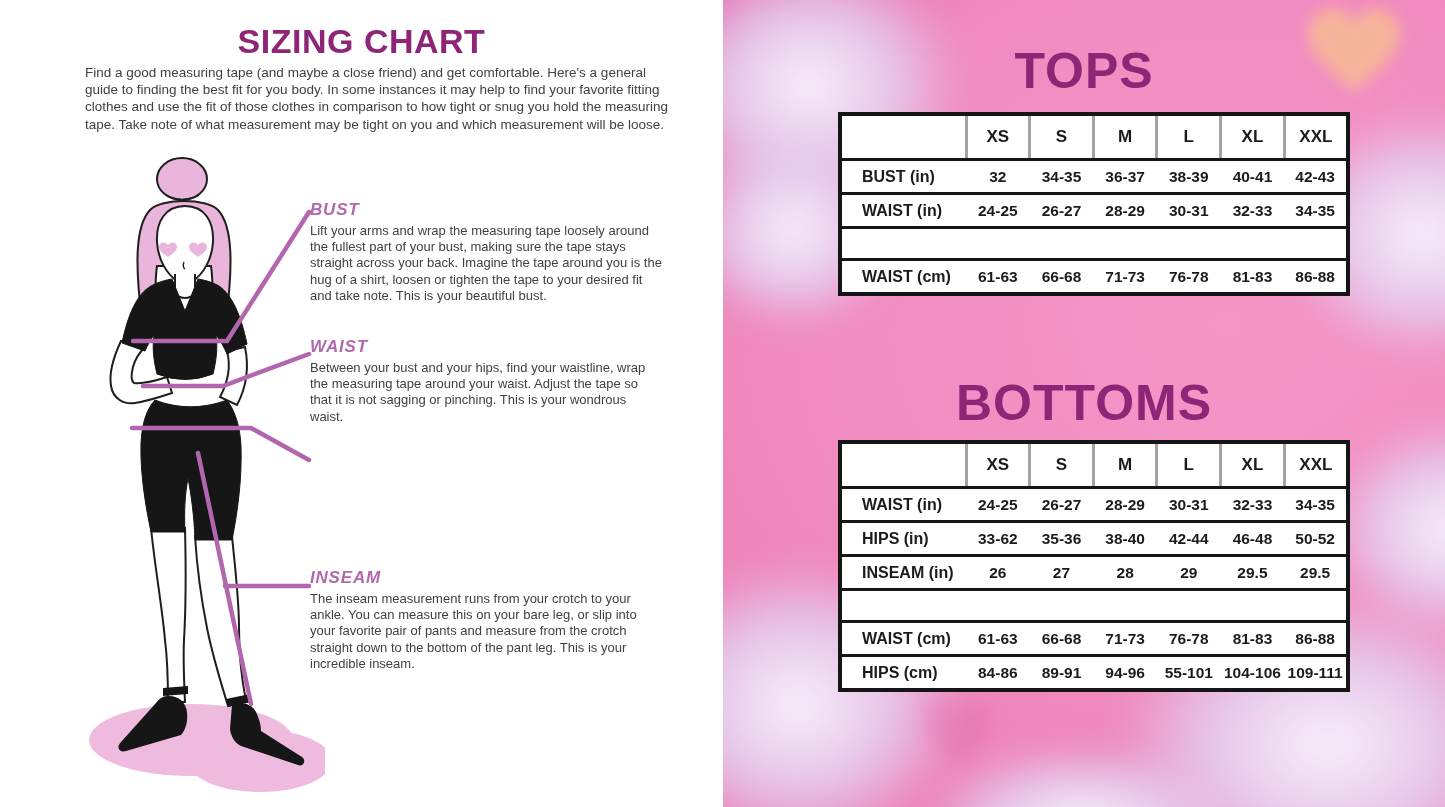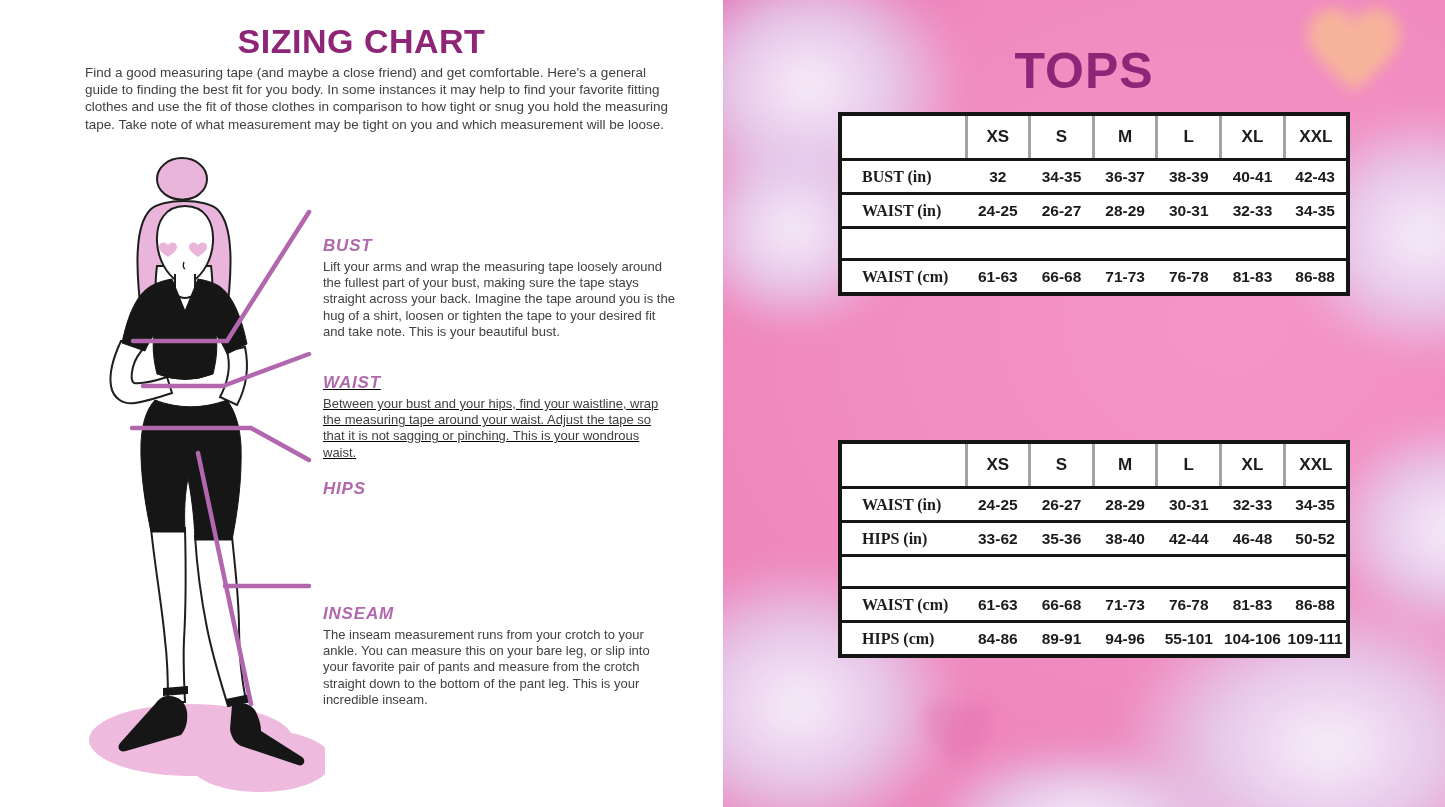--- a/index.html
+++ b/index.html
@@ -6,25 +6,25 @@
   .page{position:relative;width:1445px;height:807px;overflow:hidden;background:#ffffff;
         font-family:"Liberation Sans","DejaVu Sans",sans-serif;}
 
   
   .left-panel{position:absolute;left:0;top:0;width:723px;height:807px;background:#fff;}
   .page-title{position:absolute;left:0;top:22px;width:723px;margin:0;text-align:center;
               font-size:34px;font-weight:900;letter-spacing:.5px;color:#8e2577;}
   .intro{position:absolute;left:85px;top:64px;width:584px;margin:0;
          font-size:13.5px;line-height:17.2px;color:#414042;}
   .figure-svg{position:absolute;left:55px;top:148px;width:270px;height:650px;}
-  .section{position:absolute;left:323px;width:352px;margin-top:36px;}
+  .section{position:absolute;left:310px;width:352px;}
   .section .sec-label{font-style:italic;font-size:17px;font-weight:600;
                       letter-spacing:.8px;color:#b168ad;margin:0 0 3px 0;}
   .section .sec-text{margin:0;font-size:13px;line-height:16.2px;color:#414042;}
-  .sec-bust{top:200px;}.sec-waist{top:337px;text-decoration:underline;}.sec-hips{top:443px;}.sec-inseam{top:568px;}
+  .sec-bust{top:200px;}.sec-waist{top:337px;}.sec-hips{top:443px;}.sec-inseam{top:568px;}
 
   
   .right-panel{position:absolute;left:723px;top:0;width:722px;height:807px;overflow:hidden;
                background:radial-gradient(120% 90% at 70% 40%, #f596c7 0%, #f18cc0 45%, #ea7cb4 100%);}
   .streak{position:absolute;left:-40px;top:-40px;width:280px;height:260px;filter:blur(18px);
           background:linear-gradient(135deg, rgba(213,62,152,.55) 0%, rgba(213,62,152,0) 60%);}
   .cloud{position:absolute;border-radius:50%;filter:blur(16px);
          background:radial-gradient(closest-side, rgba(248,243,253,.97) 0%, rgba(227,214,243,.8) 55%, rgba(227,214,243,0) 100%);}
   .cloud.c1{left:-70px;top:-50px;width:310px;height:270px;}
   .cloud.c1b{left:-40px;top:130px;width:220px;height:200px;}
@@ -40,21 +40,21 @@
 
   .size-table{position:absolute;left:115px;width:512px;border-collapse:collapse;
               background:#fff;border:4px solid #151515;table-layout:fixed;color:#1b1b1b;}
   .tops-table{top:112px;}
   .bottoms-table{top:440px;}
   .size-table th{border-bottom:3px solid #151515;font-size:17px;font-weight:bold;height:40px;text-align:center;}
   .size-table th + th{border-left:3px solid #a3a3a3;}
   .size-table col.labelcol{width:126px;}
   .size-table td{border-top:3px solid #151515;font-size:15.5px;font-weight:bold;
                  text-align:center;height:31px;padding:0;}
-  .size-table td.label-col{text-align:left;padding-left:20px;font-size:16px;font-family:Liberation Serif, serif;}
+  .size-table td.label-col{text-align:left;padding-left:20px;font-size:16px;}
   .size-table tr.spacer-row td{height:29px;}
   .bg-heart{position:absolute;pointer-events:none;}
 </style>
 </head>
 <body>
 
 <div class="page">
 
   <div class="left-panel">
     <h1 class="page-title">SIZING CHART</h1>
@@ -124,21 +124,20 @@
 
     <div class="section sec-bust">
       <p class="sec-label">BUST</p>
       <p class="sec-text">Lift your arms and wrap the measuring tape loosely around the fullest part of your bust, making sure the tape stays straight across your back. Imagine the tape around you is the hug of a shirt, loosen or tighten the tape to your desired fit and take note. This is your beautiful bust.</p>
     </div>
     <div class="section sec-waist">
       <p class="sec-label">WAIST</p>
       <p class="sec-text">Between your bust and your hips, find your waistline, wrap the measuring tape around your waist. Adjust the tape so that it is not sagging or pinching. This is your wondrous waist.</p>
     </div>
     <div class="section sec-hips">
-      <p class="sec-label">HIPS</p>
     </div>
     <div class="section sec-inseam">
       <p class="sec-label">INSEAM</p>
       <p class="sec-text">The inseam measurement runs from your crotch to your ankle. You can measure this on your bare leg, or slip into your favorite pair of pants and measure from the crotch straight down to the bottom of the pant leg. This is your incredible inseam.</p>
     </div>
   </div>
 
   <div class="right-panel">
     <div class="streak"></div>
     <div class="cloud c1"></div>
@@ -204,20 +203,21 @@
             <td>61-63</td>
             <td>66-68</td>
             <td>71-73</td>
             <td>76-78</td>
             <td>81-83</td>
             <td>86-88</td>
           </tr>
         </tbody>
       </table>
 
+    <h2 class="heading bottoms-heading">BOTTOMS</h2>
     <table class="size-table bottoms-table" id="bottoms-table">
       <colgroup>
           <col class="labelcol">
           <col>
           <col>
           <col>
           <col>
           <col>
           <col>
         </colgroup>
@@ -244,20 +244,29 @@
           </tr>
           <tr>
             <td class="label-col">HIPS (in)</td>
             <td>33-62</td>
             <td>35-36</td>
             <td>38-40</td>
             <td>42-44</td>
             <td>46-48</td>
             <td>50-52</td>
           </tr>
+          <tr>
+            <td class="label-col">INSEAM (in)</td>
+            <td>26</td>
+            <td>27</td>
+            <td>28</td>
+            <td>29</td>
+            <td>29.5</td>
+            <td>29.5</td>
+          </tr>
           <tr class="spacer-row">
             <td colspan="7"></td>
           </tr>
           <tr>
             <td class="label-col">WAIST (cm)</td>
             <td>61-63</td>
             <td>66-68</td>
             <td>71-73</td>
             <td>76-78</td>
             <td>81-83</td>

